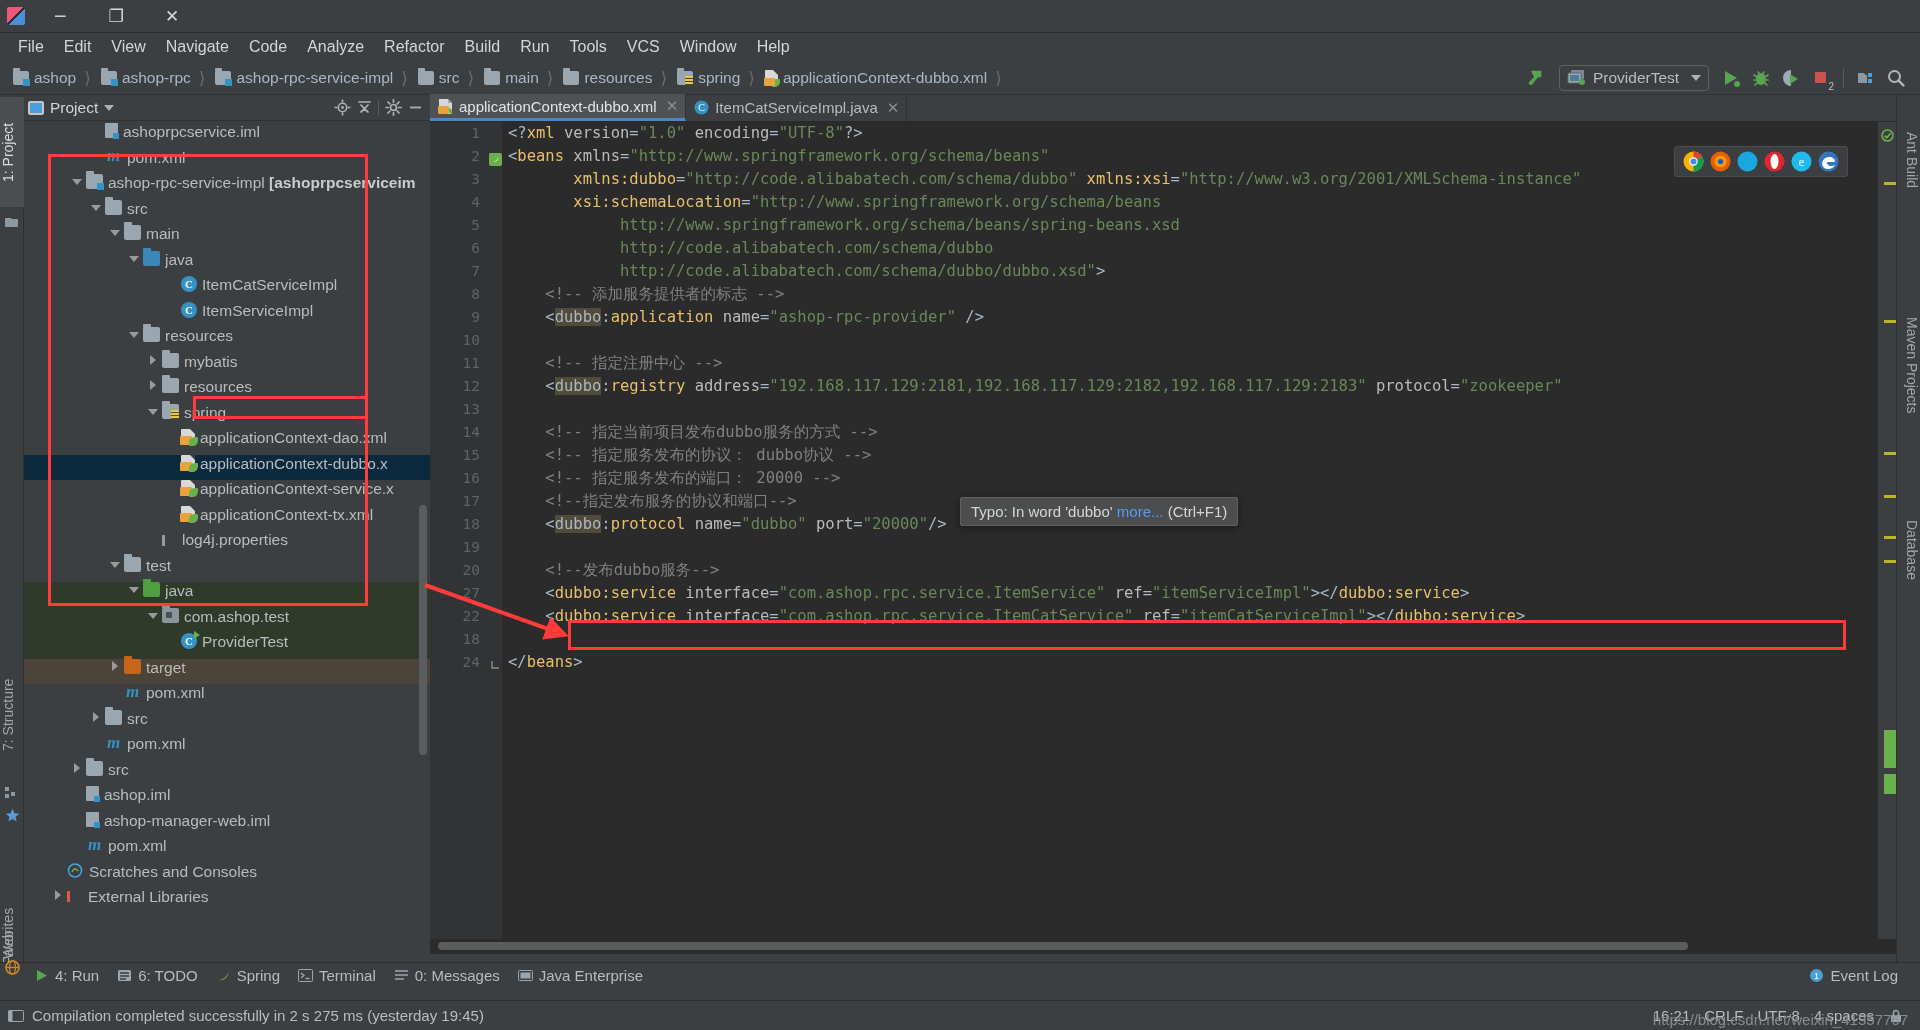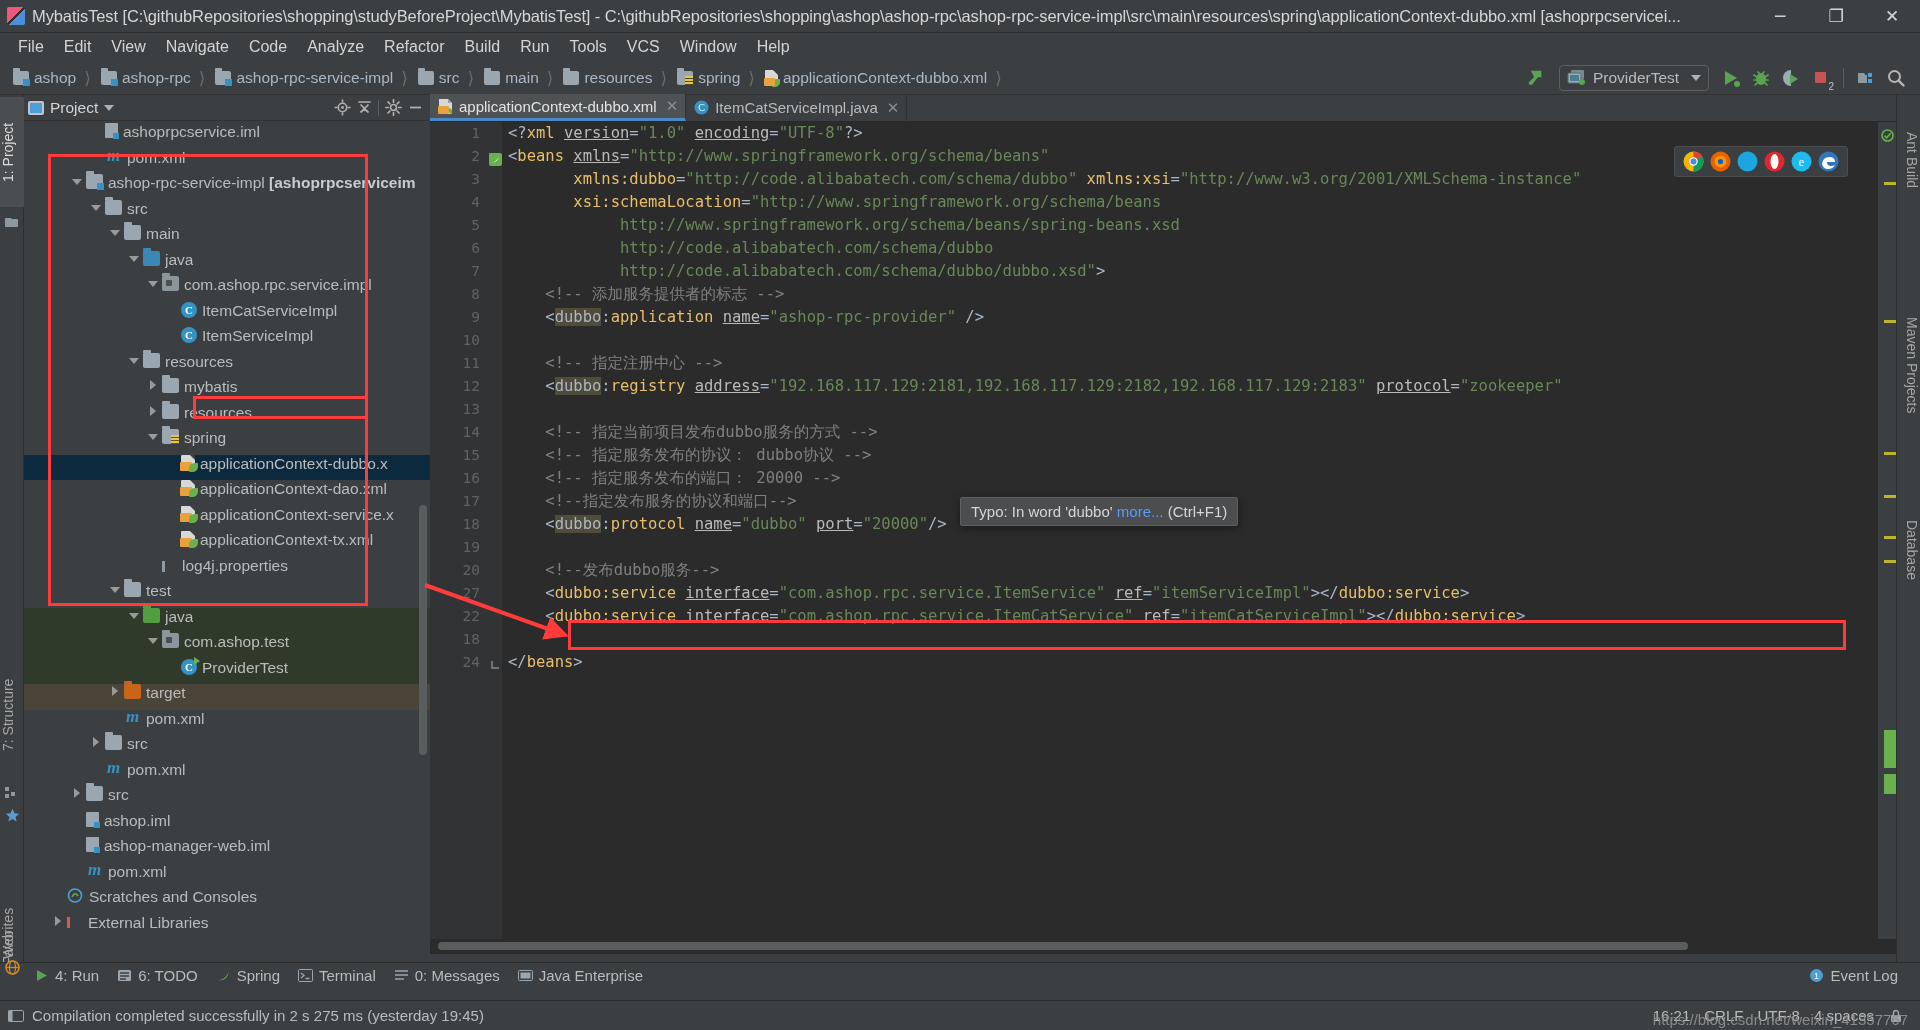--- a/index.html
+++ b/index.html
@@ -248,21 +248,21 @@
   .gutter .ln { height:23px; line-height:23px; padding-right:8px; }
   .foldcol { position:absolute; left:58px; top:0; width:14px; height:100%; background:#313335; }
   .code {
     position:absolute; left:78px; top:0; right:30px; top:0;
     font-family:"DejaVu Sans Mono", monospace; font-size:15.5px; line-height:23px;
     white-space: pre; color:#a9b7c6;
   }
   .code .ln { height:23px; }
   .cmt { color:#808080; }
   .tag { color:#e8bf6a; }
-  .attr { color:#bababa;text-decoration:underline; }
+  .attr { color:#bababa; }
   .str { color:#6a8759; }
   .punc { color:#a9b7c6; }
   .ns { color:#e8bf6a; }
   .hl-dubbo { background:#514c3a; }
 
   .rightbar {
     position:absolute; right:0; top:0; width:20px; height:100%; background:#3c3f41;
   }
   .rmark { position:absolute; right:2px; width:12px; height:3px; }
 
@@ -325,21 +325,20 @@
   
   .arrow-annot { position:absolute; z-index:61; pointer-events:none; }
 </style>
 </head>
 <body>
 
 <div class="app">
 
   <div class="titlebar">
     <div class="title-ico"></div>
-    <div class="title-text">MybatisTest [C:\githubRepositories\shopping\studyBeforeProject\MybatisTest] - C:\githubRepositories\shopping\ashop\ashop-rpc\ashop-rpc-service-impl\src\main\resources\spring\applicationContext-dubbo.xml [ashoprpcservicei...</div>
     <div class="win-btns">
       <div class="win-btn">─</div>
       <div class="win-btn">❐</div>
       <div class="win-btn close">✕</div>
     </div>
   </div>
 
   <div class="menubar">
     <div class="menu-item">File</div>
     <div class="menu-item">Edit</div>
@@ -560,26 +559,20 @@
           <span class="ic folder"></span>
           <span class="tlabel">main</span>
         </div>
         <div class="trow">
           <span class="tw" style="width:103px"></span>
           <span class="arrow down"></span>
           <span class="ic folder blue"></span>
           <span class="tlabel">java</span>
         </div>
         <div class="trow">
-          <span class="tw" style="width:122px"></span>
-          <span class="arrow down"></span>
-          <span class="ic pkg"></span>
-          <span class="tlabel">com.ashop.rpc.service.impl</span>
-        </div>
-        <div class="trow">
           <span class="tw" style="width:141px"></span>
           <span class="arrow"></span>
           <span class="ic cls">C</span>
           <span class="tlabel">ItemCatServiceImpl</span>
         </div>
         <div class="trow">
           <span class="tw" style="width:141px"></span>
           <span class="arrow"></span>
           <span class="ic cls">C</span>
           <span class="tlabel">ItemServiceImpl</span>
@@ -600,38 +593,38 @@
           <span class="tw" style="width:122px"></span>
           <span class="arrow right"></span>
           <span class="ic folder"></span>
           <span class="tlabel">resources</span>
         </div>
         <div class="trow">
           <span class="tw" style="width:122px"></span>
           <span class="arrow down"></span>
           <span class="ic folder spr"></span>
           <span class="tlabel">spring</span>
+        </div>
+        <div class="trow">
+          <span class="tw" style="width:141px"></span>
+          <span class="arrow"></span>
+          <span class="ic xml">
+            <i class="tag"></i>
+            <i class="lf"></i>
+          </span>
+          <span class="tlabel">applicationContext-dao.xml</span>
         </div>
         <div class="trow selected">
           <span class="tw" style="width:141px"></span>
           <span class="arrow"></span>
           <span class="ic xml">
             <i class="tag"></i>
             <i class="lf"></i>
           </span>
           <span class="tlabel">applicationContext-dubbo.x</span>
-        </div>
-        <div class="trow">
-          <span class="tw" style="width:141px"></span>
-          <span class="arrow"></span>
-          <span class="ic xml">
-            <i class="tag"></i>
-            <i class="lf"></i>
-          </span>
-          <span class="tlabel">applicationContext-dao.xml</span>
         </div>
         <div class="trow">
           <span class="tw" style="width:141px"></span>
           <span class="arrow"></span>
           <span class="ic xml">
             <i class="tag"></i>
             <i class="lf"></i>
           </span>
           <span class="tlabel">applicationContext-service.x</span>
         </div>

